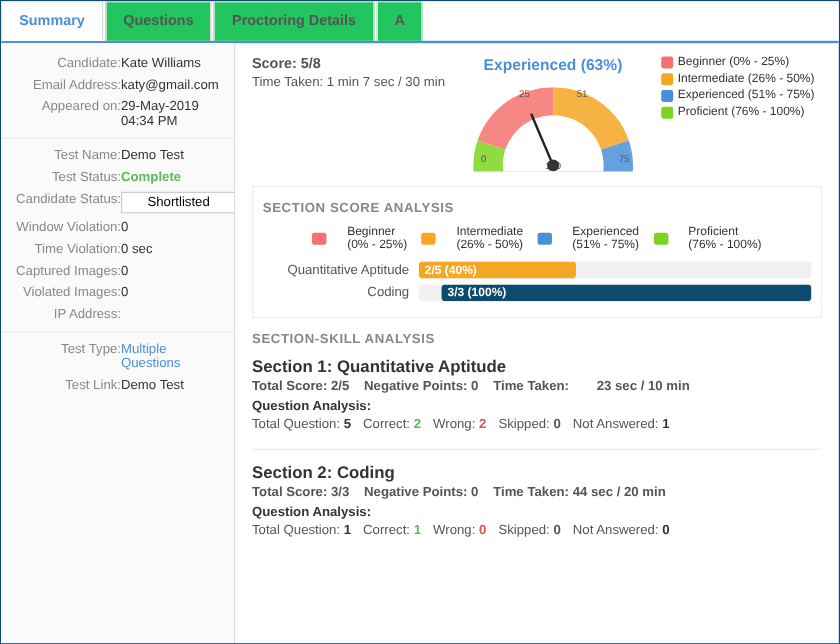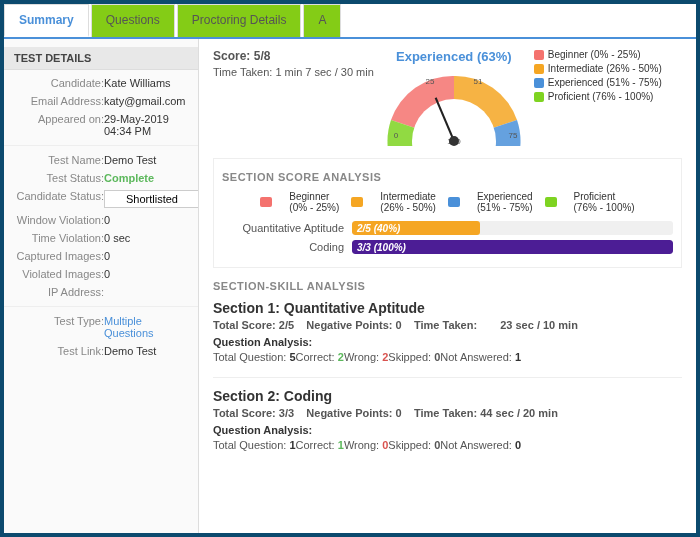--- a/index.html
+++ b/index.html
@@ -1,21 +1,21 @@
 <!DOCTYPE html>
 <html><head>
   <meta charset="utf-8">
   <style>
     * { box-sizing: border-box; margin: 0; padding: 0; }
     body { font-family: Arial, sans-serif; font-size: 12px; background: #f0f0f0; color: #333; }
-    .container { width: 700px; height: 537px; background: #fff; display: flex; flex-direction: column; overflow: hidden; border: 4px solid #0c4a6e; }
+    .container { width: 700px; height: 537px; background: #fff; display: flex; flex-direction: column; overflow: hidden; border: 1px solid #0c4a6e; }
 
     
     .tabs { display: flex; border-bottom: 2px solid #4a90d9; background: #fff; }
-    .tab { padding: 8px 14px; cursor: pointer; font-size: 12px; color: #555; border: 1px solid #ddd; border-bottom: none; background: #84cc16; margin-right: 2px; }
+    .tab { padding: 8px 14px; cursor: pointer; font-size: 12px; color: #555; border: 1px solid #ddd; border-bottom: none; background: #22c55e; margin-right: 2px; font-weight: bold; }
     .tab.active { background: #fff; color: #4a90d9; border-bottom: 2px solid #fff; font-weight: bold; }
 
     
     .main { display: flex; flex: 1; overflow: hidden; }
 
     
     .sidebar { width: 195px; min-width: 195px; border-right: 1px solid #ddd; overflow-y: auto; padding: 8px 0; background: #fafafa; }
     .sidebar-section-title { background: #e8e8e8; padding: 5px 10px; font-weight: bold; font-size: 11px; color: #444; border-bottom: 1px solid #ddd; margin-bottom: 4px; }
     .sidebar-row { display: flex; padding: 3px 10px; font-size: 11px; }
     .sidebar-row .label { color: #888; width: 90px; min-width: 90px; text-align: right; }
@@ -26,50 +26,50 @@
     select.status-select { font-size: 11px; padding: 1px 17px; border: 1px solid #ccc; background: #fff; }
 
     
     .content { flex: 1; overflow-y: auto; padding: 10px 14px; }
 
     
     .section-header { font-size: 11px; font-weight: bold; color: #888; letter-spacing: 0.5px; margin-bottom: 8px; margin-top: 4px; }
 
     
     .score-analysis { margin-bottom: 12px; }
-    .score-row { display: flex; align-items: flex-start; }
+    .score-row { display: flex; align-items: flex-start; gap: 10px; }
     .score-info { flex: 0 0 auto; }
     .score-label { font-size: 12px; color: #555; margin-bottom: 3px; }
     .score-label span { font-weight: bold; }
     .time-label { font-size: 11px; color: #555; }
     .legend { flex: 1; font-size: 10px; }
     .legend-item { display: flex; align-items: center; gap: 4px; margin-bottom: 3px; }
     .legend-dot { width: 10px; height: 10px; border-radius: 2px; flex-shrink: 0; }
 
     
     .gauge-svg { display: block; }
 
     
     .section-score { margin-bottom: 12px; border: 1px solid #eee; padding: 8px; background: #fff; }
     .score-legend { display: flex; gap: 12px; margin-bottom: 8px; justify-content: center; flex-wrap: wrap; }
     .score-legend-item { display: flex; align-items: center; gap: 17px; font-size: 10px; }
     .score-legend-bar { width: 12px; height: 10px; border-radius: 2px; }
     .bar-row { display: flex; align-items: center; margin-bottom: 5px; }
     .bar-label { width: 130px; font-size: 11px; color: #555; text-align: right; padding-right: 8px; }
     .bar-track { flex: 1; background: #f0f0f0; height: 14px; border-radius: 3px; position: relative; overflow: hidden; }
     .bar-fill { height: 100%; border-radius: 3px; display: flex; align-items: center; padding-left: 5px; }
-    .bar-text { font-size: 10px; color: #fff; font-weight: bold; font-style: italic; }
+    .bar-text { font-size: 10px; color: #fff; font-weight: bold; }
 
     
     .skill-section { margin-bottom: 14px; }
     .skill-section-title { font-size: 14px; font-weight: bold; color: #333; margin-bottom: 3px; }
     .skill-meta { font-size: 11px; color: #555; margin-bottom: 5px; }
     .skill-meta span { font-weight: bold; }
     .question-analysis-title { font-size: 11px; font-weight: bold; color: #333; margin-bottom: 3px; }
-    .q-stats { display: flex; gap: 0; font-size: 11px; margin-bottom: 8px; flex-wrap: wrap; }
+    .q-stats { display: flex; gap: 10px; font-size: 11px; margin-bottom: 8px; flex-wrap: wrap; }
     .q-stats .stat-label { color: #555; }
     .q-stats .stat-val { font-weight: bold; }
     .q-stats .correct { color: #5cb85c; }
     .q-stats .wrong { color: #d9534f; }
     .q-stats .skipped { color: #555; }
 
     
     .skills-table { width: 100%; border-collapse: collapse; font-size: 11px; margin-bottom: 10px; }
     .skills-table th { background: #f0f0f0; padding: 5px 8px; text-align: left; border: 1px solid #ddd; font-weight: bold; color: #444; }
     .skills-table td { padding: 5px 8px; border: 1px solid #ddd; color: #555; }
@@ -85,21 +85,20 @@
   <div class="tabs">
     <div class="tab active">Summary</div>
     <div class="tab">Questions</div>
     <div class="tab">Proctoring Details</div>
     <div class="tab">A</div>
   </div>
 
   <div class="main">
 
     <div class="sidebar">
-      <div class="sidebar-section-title">TEST DETAILS</div>
 
       <div class="sidebar-row">
         <span class="label">Candidate:</span>
         <span class="value">Kate Williams</span>
       </div>
       <div class="sidebar-row">
         <span class="label">Email Address:</span>
         <span class="value">katy@gmail.com</span>
       </div>
       <div class="sidebar-row">
@@ -241,21 +240,21 @@
           <div class="bar-label">Quantitative Aptitude</div>
           <div class="bar-track">
             <div class="bar-fill" style="width:40%; background:#f5a623;">
               <span class="bar-text">2/5 (40%)</span>
             </div>
           </div>
         </div>
         <div class="bar-row">
           <div class="bar-label">Coding</div>
           <div class="bar-track">
-            <div class="bar-fill" style="width:100%; background:#4c1d95;">
+            <div class="bar-fill" style="width:100%; background:#0c4a6e;margin-left:19px;">
               <span class="bar-text">3/3 (100%)</span>
             </div>
           </div>
         </div>
       </div>
 
       <div class="section-header">SECTION-SKILL ANALYSIS</div>
 
       <div class="skill-section">
         <div class="skill-section-title">

